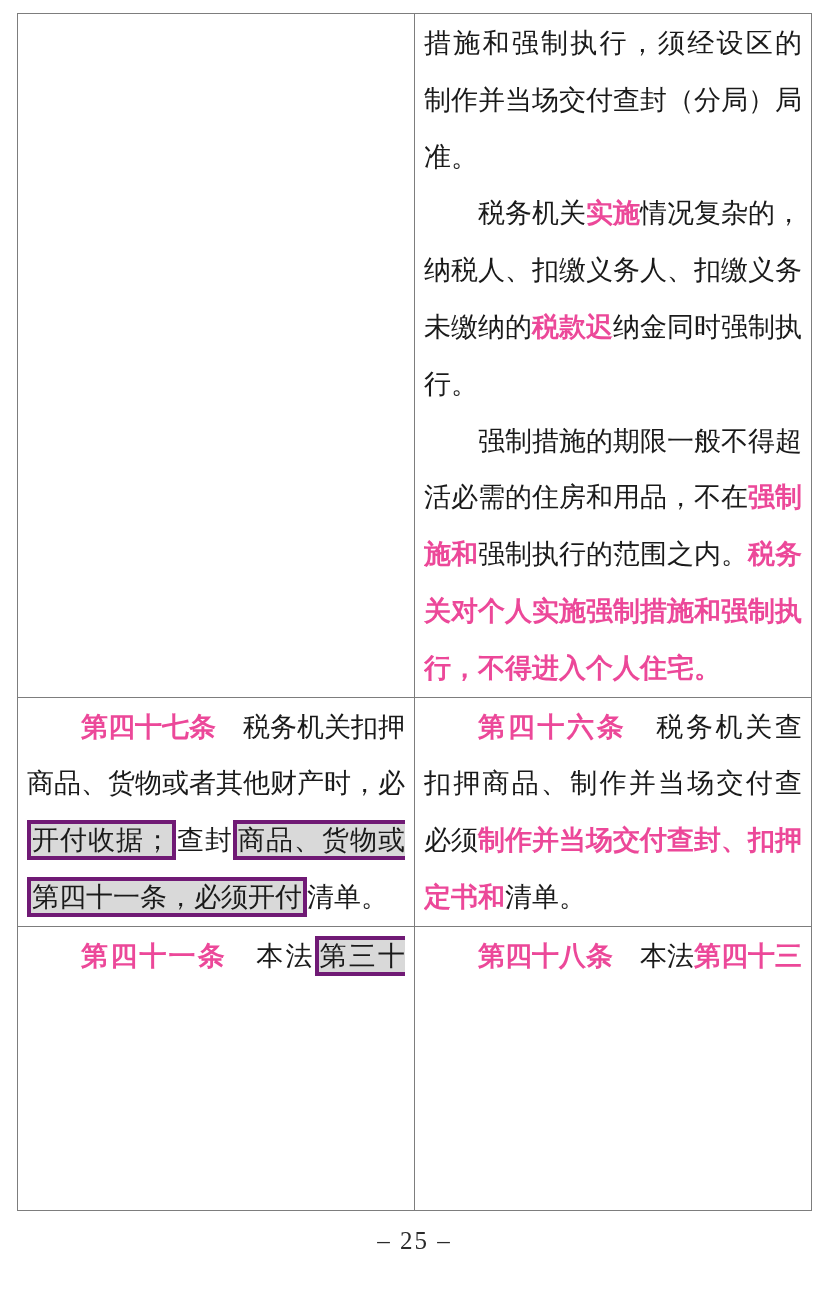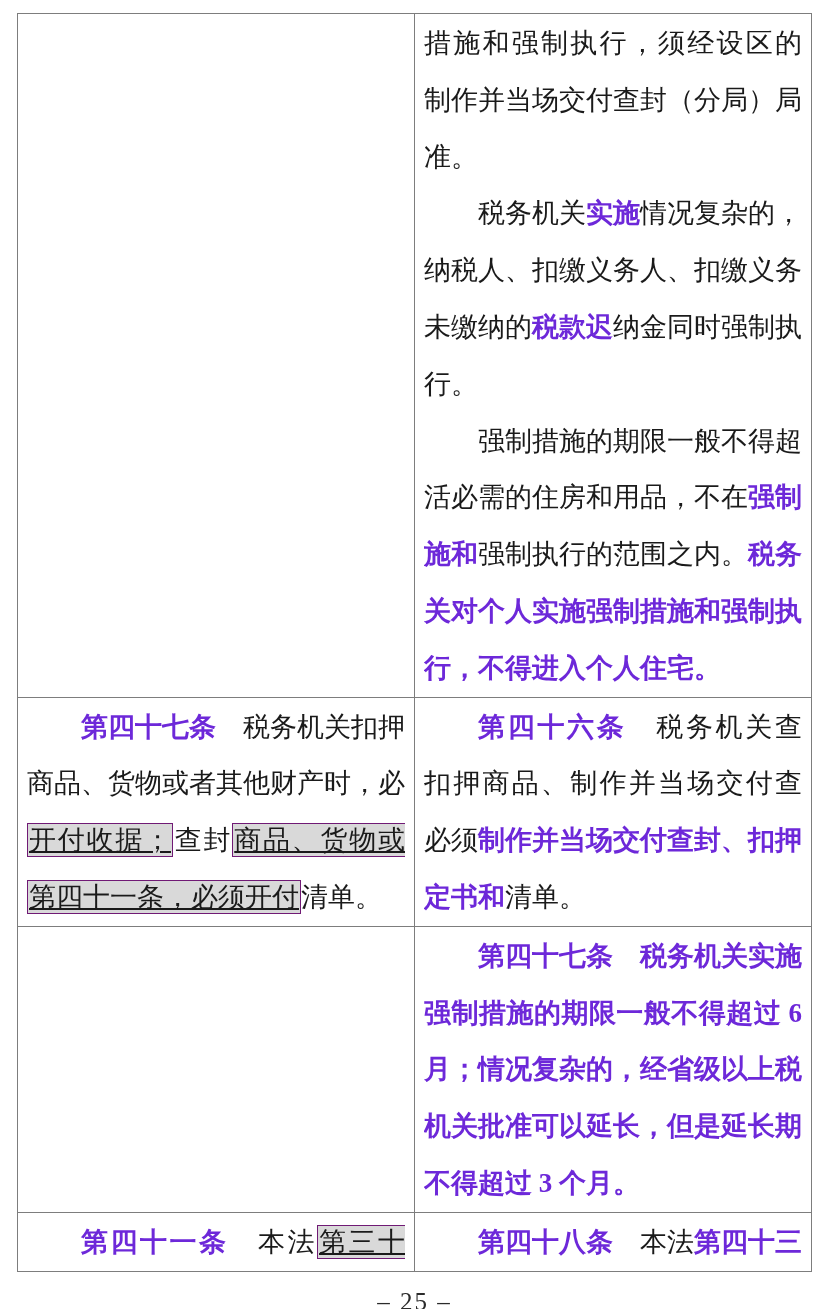--- a/index.html
+++ b/index.html
@@ -33,27 +33,26 @@
   .line {
     height: 56.8px;
     line-height: 56.8px;
     text-align: justify;
     overflow: hidden;
   }
   .line.fill { text-align-last: justify; }
   .line.indent { text-indent: 2em; }
 
   .run.normal { font-weight: normal; }
-  .run.bold   { font-weight: bold; color: #6d28d9; }
+  .run.bold   { font-weight: bold; color: #ec4899; }
   .run.deleted {
     background: #d9d9d9;
-    border: 1px solid #701a75;
+    border: 4px solid #701a75;
     padding: 1px 1px;
     font-weight: normal;
-    text-decoration: underline;
   }
 
   .footer {
     margin-top: 16px;
     text-align: center;
     font-size: 25px;
     color: #2b2b2b;
     letter-spacing: 2px;
   }
 </style>
@@ -88,30 +87,20 @@
             <div class="line"><span class="run deleted">第四十一条，必须开付</span><span class="run normal">清单。</span></div>
           </td>
           <td>
             <div class="line indent fill"><span class="run bold">第四十六条</span><span class="run normal">　税务机关查封、</span></div>
             <div class="line fill"><span class="run normal">扣押商品、制作并当场交付查封，</span></div>
             <div class="line fill"><span class="run normal">必须</span><span class="run bold">制作并当场交付查封、扣押决</span></div>
             <div class="line"><span class="run bold">定书和</span><span class="run normal">清单。</span></div>
           </td>
         </tr>
         <tr>
-          <td></td>
-          <td>
-            <div class="line indent fill"><span class="run bold">第四十七条　税务机关实施</span></div>
-            <div class="line fill"><span class="run bold">强制措施的期限一般不得超过 6 个</span></div>
-            <div class="line fill"><span class="run bold">月；情况复杂的，经省级以上税务</span></div>
-            <div class="line fill"><span class="run bold">机关批准可以延长，但是延长期限</span></div>
-            <div class="line"><span class="run bold">不得超过 3 个月。</span></div>
-          </td>
-        </tr>
-        <tr>
           <td>
             <div class="line indent fill"><span class="run bold">第四十一条</span><span class="run normal">　本法</span><span class="run deleted">第三十七</span></div>
           </td>
           <td>
             <div class="line indent fill"><span class="run bold">第四十八条</span><span class="run normal">　本法</span><span class="run bold">第四十三</span></div>
           </td>
         </tr>
       </tbody>
   </table>
   <div class="footer">

